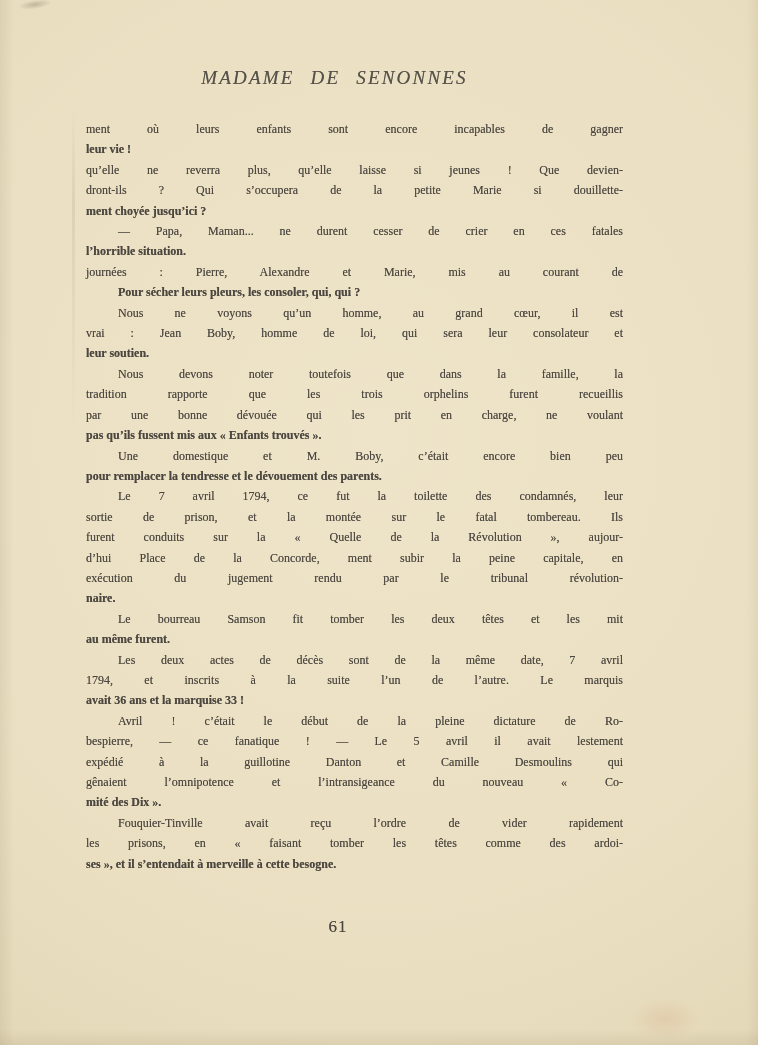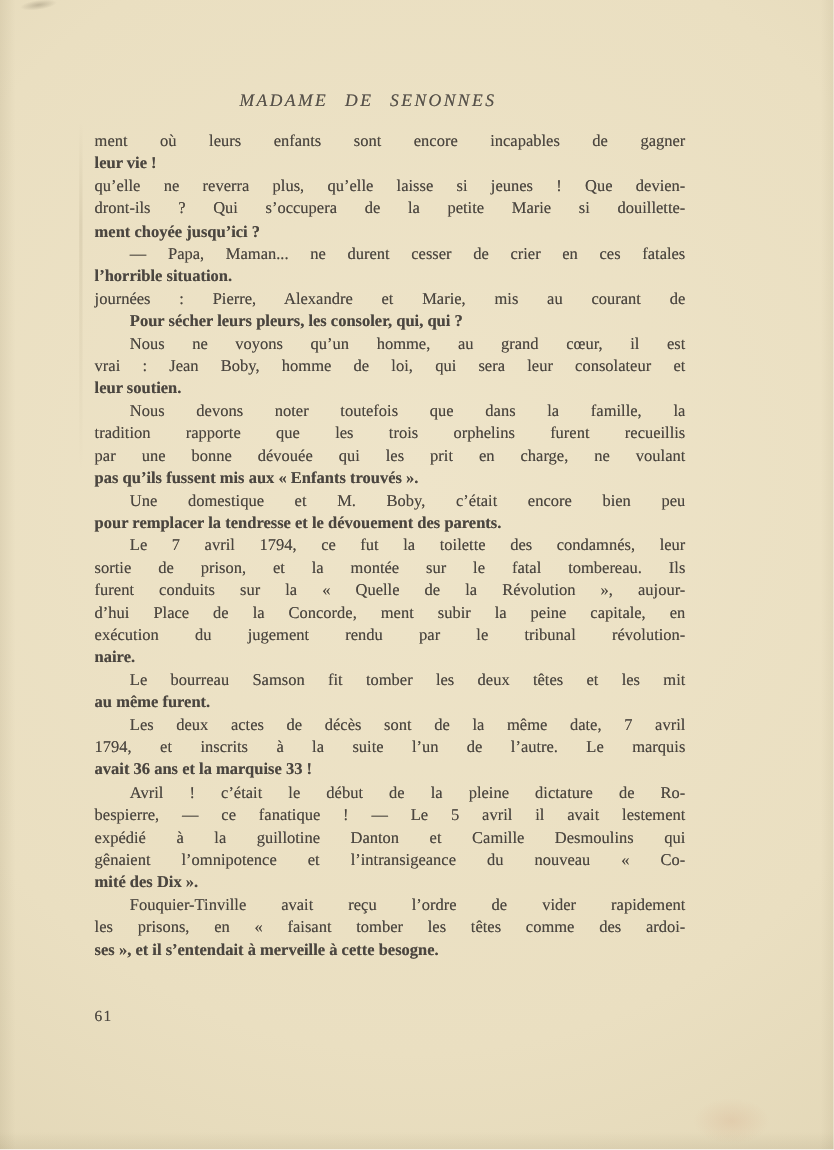--- a/index.html
+++ b/index.html
@@ -42,53 +42,53 @@
   }
   .stain-bottomright {
     position: absolute;
     left: 630px; top: 998px;
     width: 70px; height: 42px;
     border-radius: 50%;
     background: radial-gradient(ellipse at center, rgba(195,120,85,0.14), rgba(195,120,85,0.0) 70%);
   }
   .running-head {
     position: absolute;
-    top: 83px; left: 66px;
+    top: 67px; left: 66px;
     width: 537px;
     text-align: center;
     font-style: italic;
-    font-size: 16px;
+    font-size: 19px;
     letter-spacing: 2.2px;
     word-spacing: 9px;
     color: var(--head-ink);
     text-shadow: 0 0 0.6px rgba(70,64,54,0.55);
   }
   .text-block {
     position: absolute;
     top: 119px; left: 86px;
     width: 537px;
-    font-size: 15px;
+    font-size: 12px;
     line-height: 20.4px;
     text-shadow: 0 0 0.5px rgba(60,55,45,0.55);
   }
   .paragraph { margin: 0; }
   .line {
     text-align: justify;
     text-align-last: justify;
     white-space: normal;
   }
   .line.last { text-align-last: left; font-weight: bold; }
   .line.first-indent { text-indent: 32px; }
   .page-number {
     position: absolute;
     top: 917px; left: 86px;
     width: 537px;
     padding-right: 33px;
-    text-align: left;
-    font-size: 14px;
+    text-align: center;
+    font-size: 17px;
     letter-spacing: 1px;
     text-shadow: 0 0 0.5px rgba(60,55,45,0.55);
   }
 </style>
 </head>
 <body>
 
 <div class="scan">
   <div class="smudge-topleft"></div>
   <div class="crease"></div>

